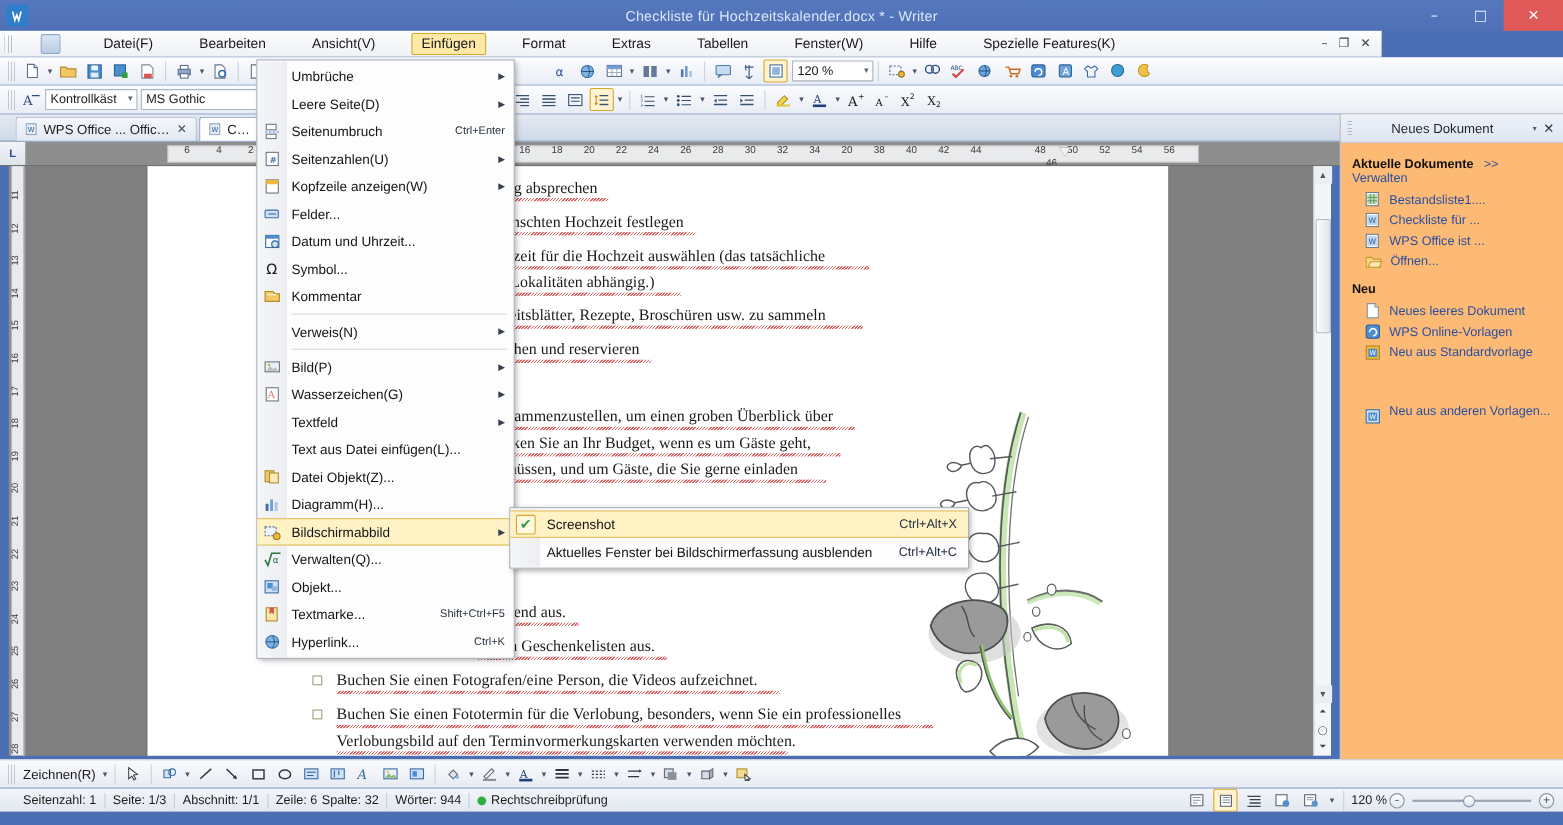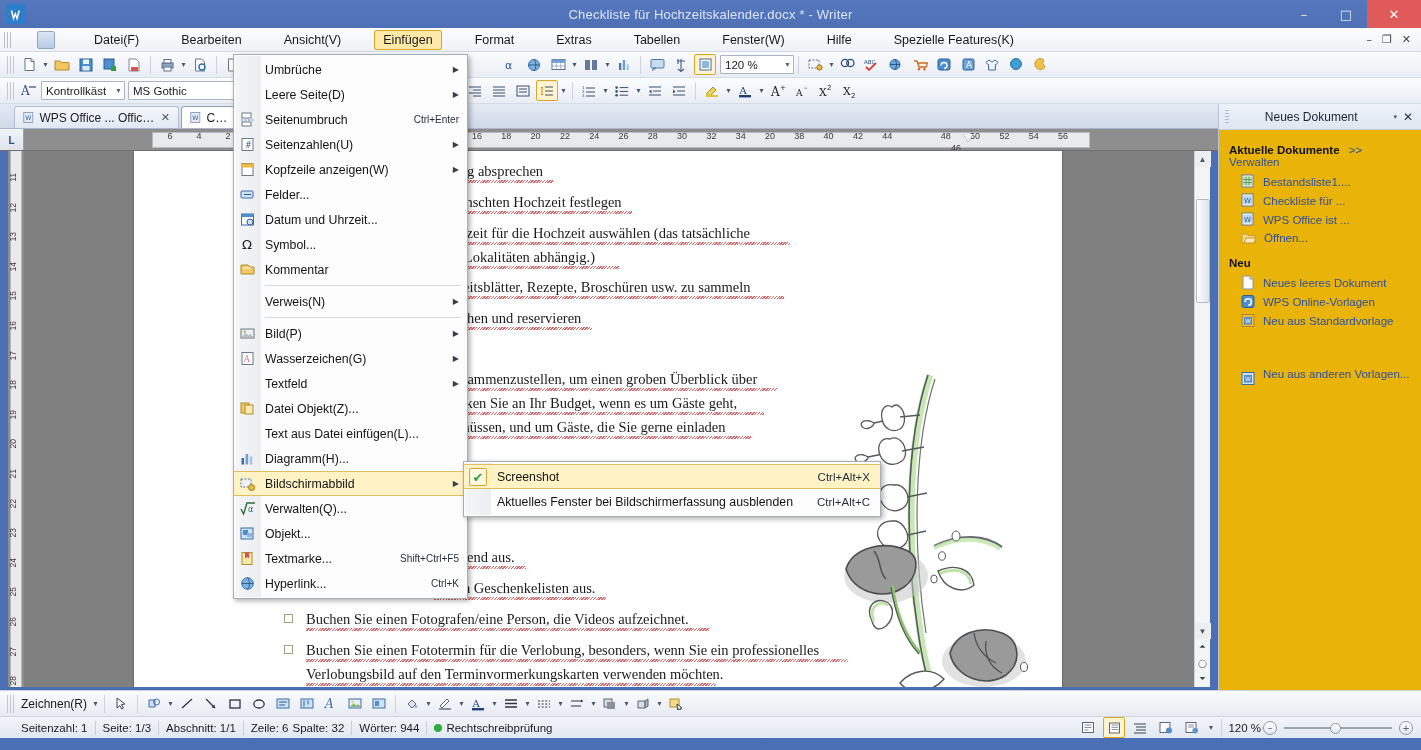--- a/index.html
+++ b/index.html
@@ -31,21 +31,21 @@
   }
   .win-btns { position:absolute; right:0; top:0; height:28px; display:flex; }
   .win-btn {
     width:42px; height:28px; display:flex; align-items:center; justify-content:center;
     color:#e6edf9; font-size:13px; font-family:"DejaVu Sans", sans-serif;
   }
   .win-btn.close { background:#e05a5a; color:#fff; width:54px; }
 
   
   .menubar {
-    position:absolute; left:0; top:28px; width:1421px; height:24px;
+    position:absolute; left:0; top:28px; width:1256px; height:24px;
     background:linear-gradient(#fdfdfd,#eef1f6);
     border-bottom:1px solid #d3d9e3;
     display:flex; align-items:center; padding-left:4px;gap:24px;
   }
   .menu-grip { width:7px; height:16px; margin-right:2px;
     background:repeating-linear-gradient(to right,#b9c0cb 0 1px, transparent 1px 3px); }
   .menu-appicon { width:18px; height:18px; margin-right:6px;
     background:linear-gradient(#dbe6f4,#b9cbe4); border:1px solid #90a8c8; border-radius:2px;}
   .menu-item {
     padding:3px 9px; font-size:12.5px; color:#18181a; white-space:nowrap;
@@ -165,21 +165,21 @@
     justify-content:center; font-size:8px; color:#4d5563; background:#eceef2;}
   .sb-thumb { width:14px; height:104px; margin-top:32px;
     background:linear-gradient(to right,#fdfdfe,#dfe3ea); border:1px solid #b4bac4; border-radius:2px;}
   .sb-spacer { flex:1; }
   .sb-nav { width:16px; height:16px; display:flex; align-items:center;
     justify-content:center; font-size:8px; color:#3d4450; }
 
   
   .taskpane {
     position:absolute; left:1218px; top:104px; width:203px; height:586px;
-    background:#eab308; border-left:1px solid #b9c4d6;
+    background:#fdba74; border-left:1px solid #b9c4d6;
   }
   .tp-head { height:26px; display:flex; align-items:center; gap:4px;
     padding:0 6px; border-bottom:1px solid #c5cfdf;
     background:linear-gradient(#eef2f9,#dfe6f1); }
   .tp-grip { width:4px; height:14px;
     background:repeating-linear-gradient(#b0bacb 0 1px, transparent 1px 3px); }
   .tp-title { flex:1; text-align:center; font-size:12px; color:#1c2430; }
   .tp-caret { font-size:7px; color:#50596a; }
   .tp-close { font-size:12px; color:#2a3240; font-family:"DejaVu Sans",sans-serif; padding:0 2px; }
   .tp-body { padding:8px 8px 0 10px; }
@@ -1154,30 +1154,30 @@
             </svg>
           </span>
           <span>Wasserzeichen(G)</span>
           <span class="dd-arrow">▶</span>
         </div>
         <div class="dd-item">
           <span>Textfeld</span>
           <span class="dd-arrow">▶</span>
         </div>
         <div class="dd-item">
+          <span>Text aus Datei einfügen(L)...</span>
+        </div>
+        <div class="dd-item">
           <span class="dd-icon">
             <svg width="15" height="15" viewBox="0 0 15 15">
               <rect x="1" y="2" width="8" height="10" fill="#f3c761" stroke="#b08c2a"></rect>
               <rect x="5" y="4" width="8" height="9" fill="#fde9b6" stroke="#b08c2a"></rect>
             </svg>
           </span>
           <span>Datei Objekt(Z)...</span>
-        </div>
-        <div class="dd-item">
-          <span>Text aus Datei einfügen(L)...</span>
         </div>
         <div class="dd-item">
           <span class="dd-icon">
             <svg width="15" height="15" viewBox="0 0 15 15">
               <rect x="1.5" y="7" width="2.6" height="6.5" fill="#3f6ea8"></rect>
               <rect x="5.6" y="3" width="2.6" height="10.5" fill="#6ea0d6"></rect>
               <rect x="9.7" y="5.5" width="2.6" height="8" fill="#a8c4e2"></rect>
             </svg>
           </span>
           <span>Diagramm(H)...</span>

